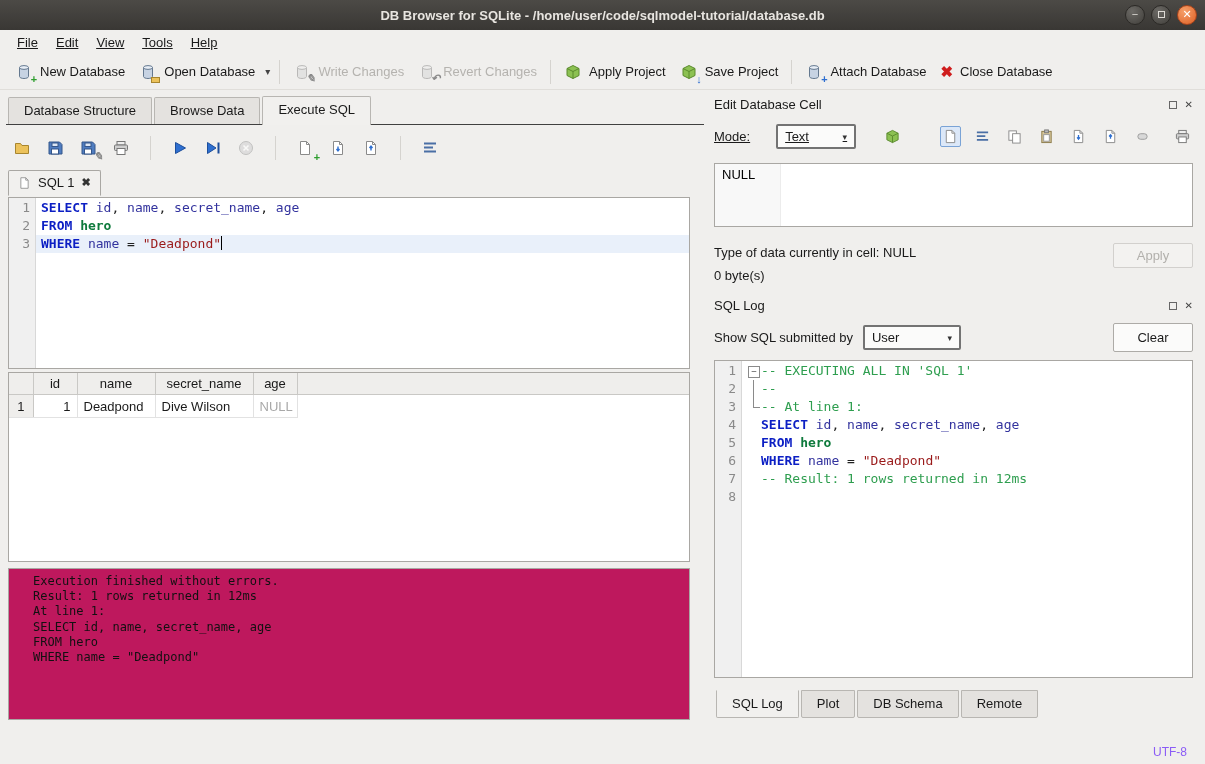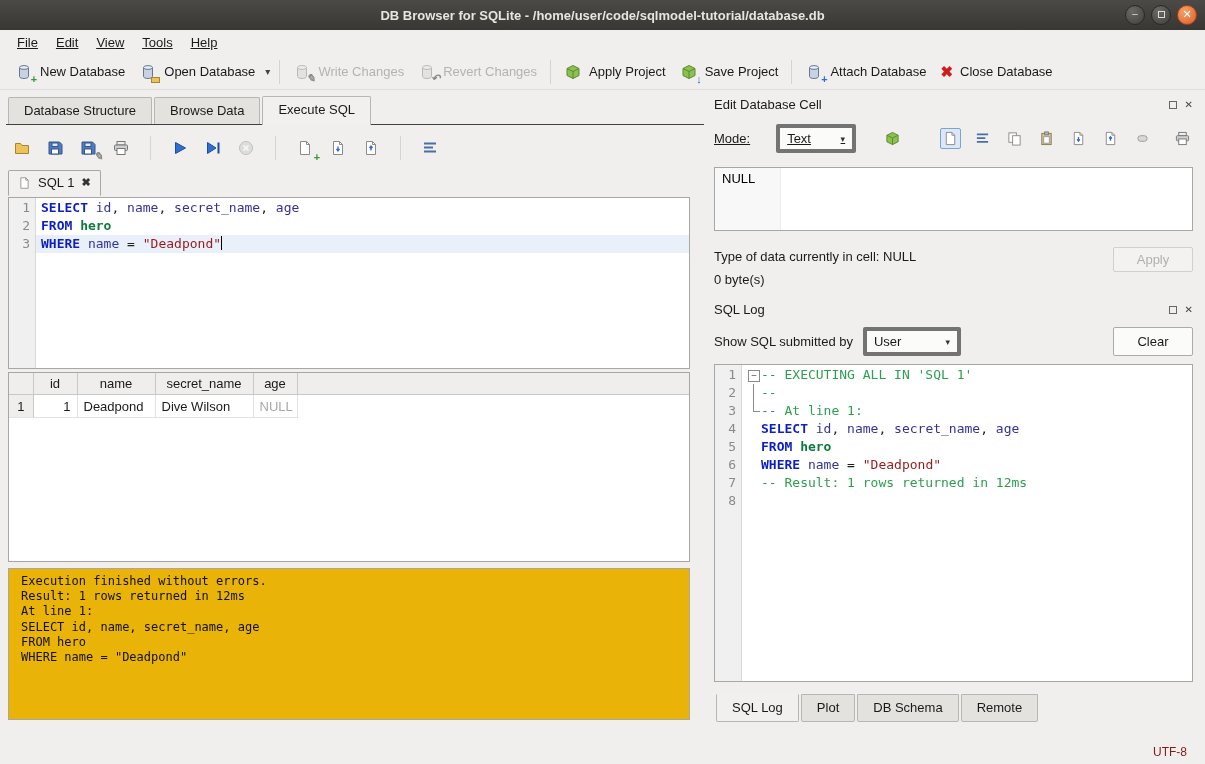--- a/index.html
+++ b/index.html
@@ -84,31 +84,31 @@
   table.results { border-collapse:collapse; width:100%; table-layout:fixed; font-size:13px; }
   .results th { background:#efeeec; border-right:1px solid #c9c8c5; border-bottom:1px solid #c9c8c5;
     font-weight:normal; padding:3px 4px; text-align:center; overflow:hidden; }
   .results th.filler { border-right:none; }
   .results td { border-right:1px solid #e2e2e2; border-bottom:1px solid #e2e2e2; padding:3px 6px; height:23px; overflow:hidden; }
   .results td.rownum { background:#efeeec; text-align:center; border-right:1px solid #c9c8c5; }
   .results td.num { text-align:right; }
   .results td.null { color:var(--null); }
   .results td.filler { border:none; }
 
-  .message-box { margin:6px 14px 0 8px; height:152px; border:1px solid #a9a7a3; background:#eab308; padding:5px 12px; }
+  .message-box { margin:6px 14px 0 8px; height:152px; border:1px solid #a9a7a3; background:#be185d; padding:5px 24px; }
   .message-box pre { margin:0; font:12px/15.2px "DejaVu Sans Mono",monospace; color:#111; }
 
   
   .panel-header { display:flex; align-items:center; justify-content:space-between; margin-top:7px; }
   .dock { display:flex; gap:8px; align-items:center; color:#555; }
   .float-ico { width:8px; height:8px; border:1px solid #666; display:inline-block; }
   .dock-close { font-size:10px; color:#444; }
 
   .mode-row { display:flex; align-items:center; margin-top:12px; gap:26px;text-decoration:underline; }
-  .combo { display:inline-flex; align-items:center; background:#fbfbfa; border:4px solid #737373; border-radius:2px;
+  .combo { display:inline-flex; align-items:center; background:#fbfbfa; border:2px solid #737373; border-radius:2px;
     padding:3px 7px; justify-content:space-between; }
   .combo .arrow { font-size:9px; color:#333; margin-left:10px; }
   .mode-combo { width:80px; }
   .user-combo { width:98px; }
   .cell-icons { display:flex; gap:11px; margin-left:auto; align-items:center; }
   .cbtn { width:21px; height:21px; display:flex; align-items:center; justify-content:center; border:1px solid transparent; }
   .cbtn.active { background:#dce8f8; border-color:#7aa3d6; border-radius:2px; }
   .cbtn.pushgap { margin-left:8px; }
 
   .cell-editor { margin-top:14px; height:64px; border:1px solid #a9a7a3; background:#fff; display:flex; }
@@ -124,21 +124,21 @@
   .clear-btn { margin-left:auto; width:80px; height:29px; background:#fbfbfa; border:1px solid #adaba7;
     border-radius:2px; font-size:13px; font-family:inherit; color:#1a1a1a; }
 
   .log-box { margin-top:8px; height:318px; border:1px solid #a9a7a3; background:#fff; display:flex; }
 
   .bottom-tabs { margin-top:12px; display:flex; gap:2px; padding-left:2px; }
   .btab { padding:5px 15px 6px; background:#e4e2df; border:1px solid #b8b6b2; border-radius:0 0 2px 2px; }
   .btab.active { background:#f1f0ee; border-top-color:#f1f0ee; }
 
   .statusbar { position:absolute; left:0; right:0; bottom:0; height:24px; display:flex; align-items:center;
-    justify-content:flex-end; padding:0 18px; color:#7f1d1d; font-size:12px; }
+    justify-content:flex-end; padding:0 18px; color:#8b5cf6; font-size:12px; }
 </style>
 </head>
 <body>
 
 <div class="window">
 
   <div class="titlebar">
     <div class="title">DB Browser for SQLite - /home/user/code/sqlmodel-tutorial/database.db</div>
     <div class="win-buttons">
       <div class="win-btn">−</div>

